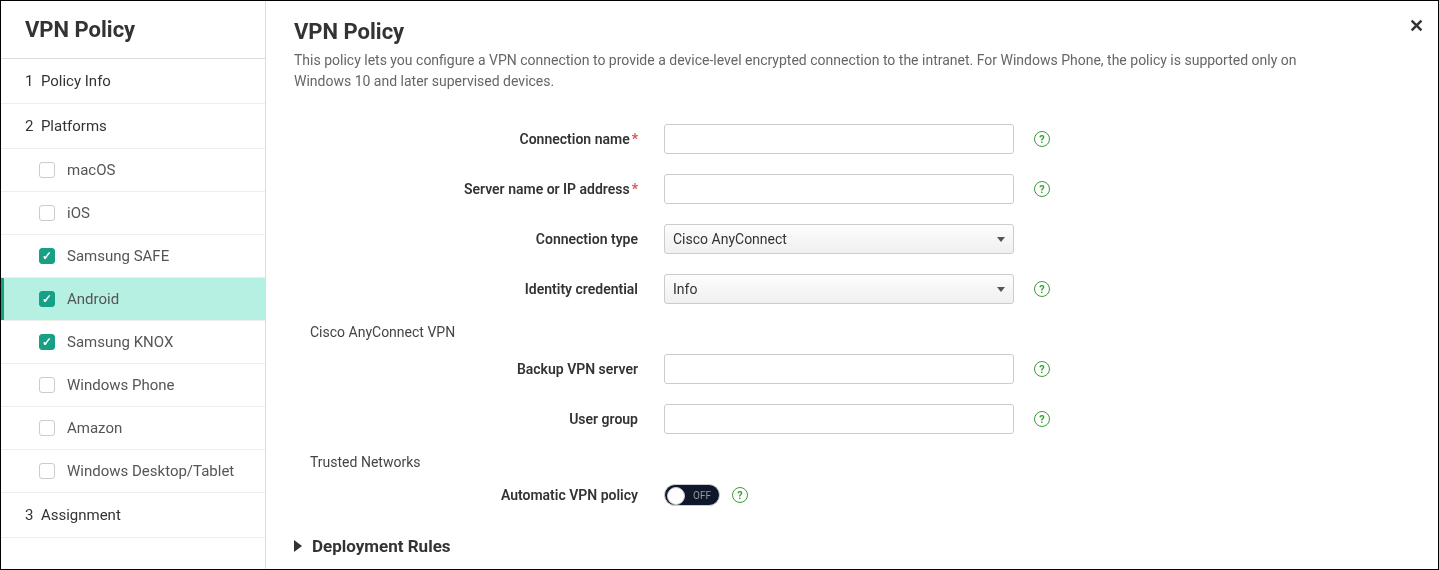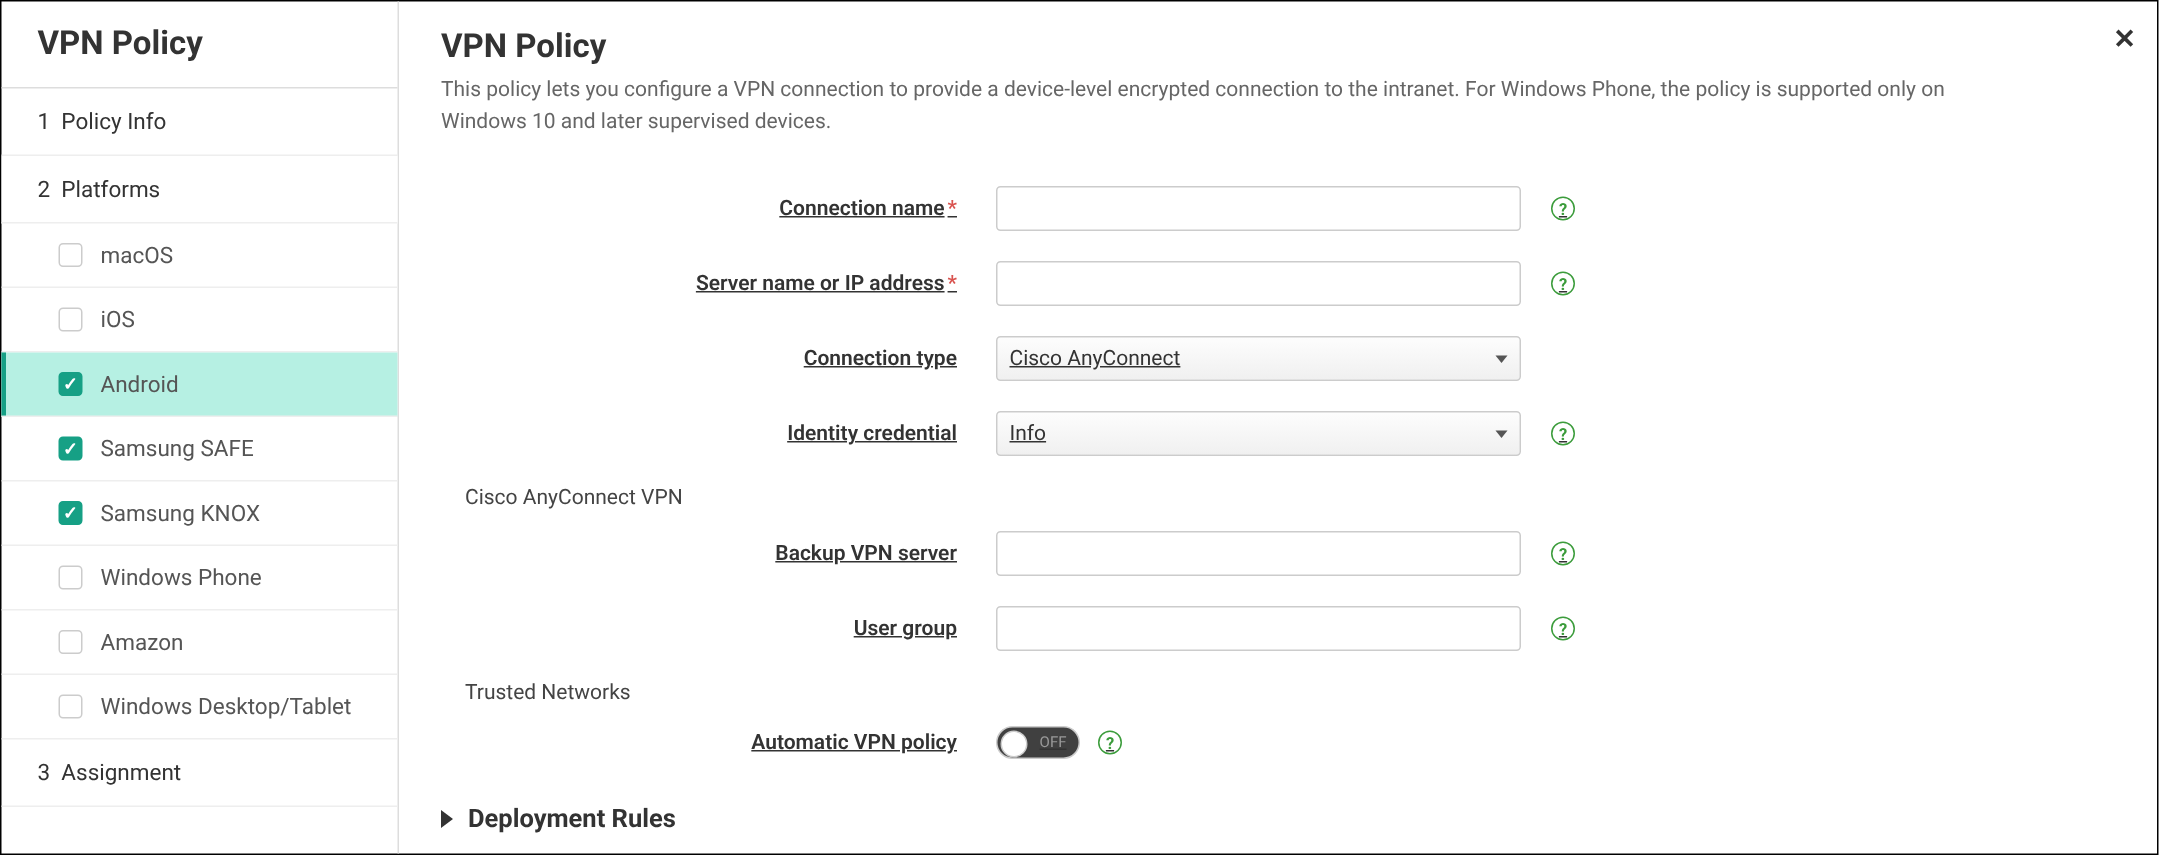--- a/index.html
+++ b/index.html
@@ -108,21 +108,20 @@
     right: 14px;
     font-size: 18px;
     font-weight: bold;
     cursor: pointer;
     color: #333;
   }
   .form-row {
     display: flex;
     align-items: center;
     margin-bottom: 20px;
-    text-decoration: underline;
   }
   .form-label {
     width: 370px;
     text-align: right;
     padding-right: 26px;
     font-size: 14px;
     color: #333;
     font-weight: 600;
   }
   .form-label .req {
@@ -176,21 +175,21 @@
   .section-header {
     font-size: 14px;
     color: #444;
     margin: 6px 0 14px 16px;
   }
   .toggle {
     width: 56px;
     height: 22px;
     border: 1px solid #ccc;
     border-radius: 11px;
-    background: #404040;
+    background: #0f172a;
     display: flex;
     align-items: center;
     justify-content: flex-end;
     padding: 0 8px;
     font-size: 10px;
     color: #999;
     position: relative;
     cursor: pointer;
   }
   .toggle::before {
@@ -238,27 +237,27 @@
     </div>
 
     <div class="platform-item">
       <span class="checkbox"></span>
       <span>macOS</span>
     </div>
     <div class="platform-item">
       <span class="checkbox"></span>
       <span>iOS</span>
     </div>
+    <div class="platform-item">
+      <span class="checkbox checked"></span>
+      <span>Samsung SAFE</span>
+    </div>
     <div class="platform-item active">
       <span class="checkbox checked"></span>
       <span>Android</span>
-    </div>
-    <div class="platform-item">
-      <span class="checkbox checked"></span>
-      <span>Samsung SAFE</span>
     </div>
     <div class="platform-item">
       <span class="checkbox checked"></span>
       <span>Samsung KNOX</span>
     </div>
     <div class="platform-item">
       <span class="checkbox"></span>
       <span>Windows Phone</span>
     </div>
     <div class="platform-item">

